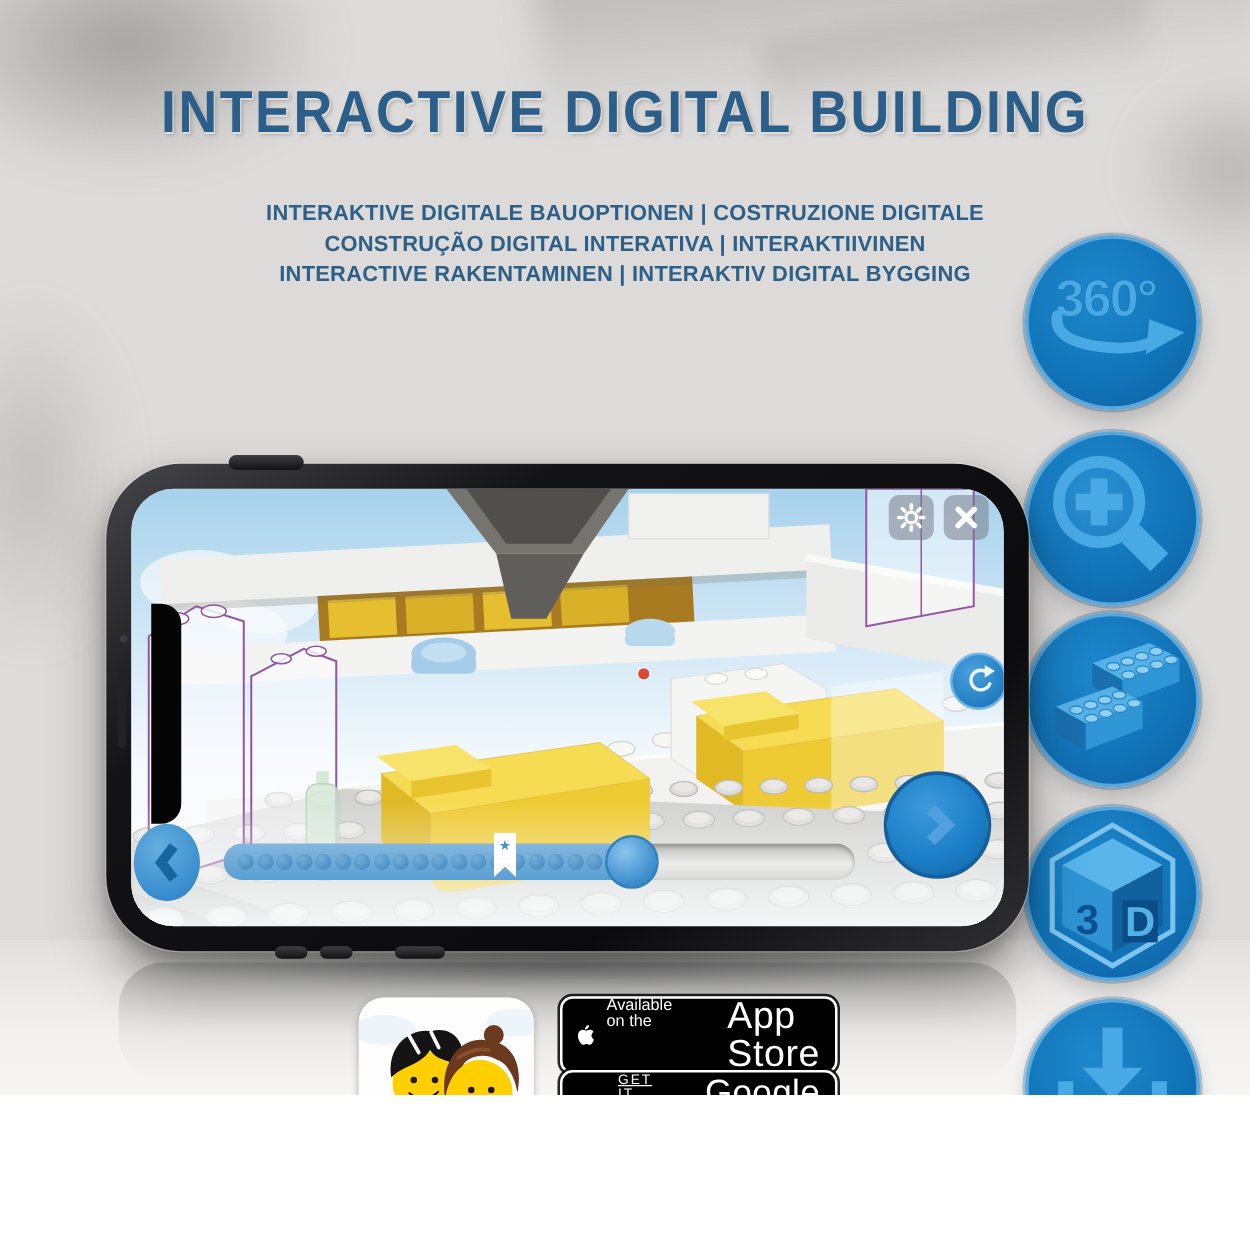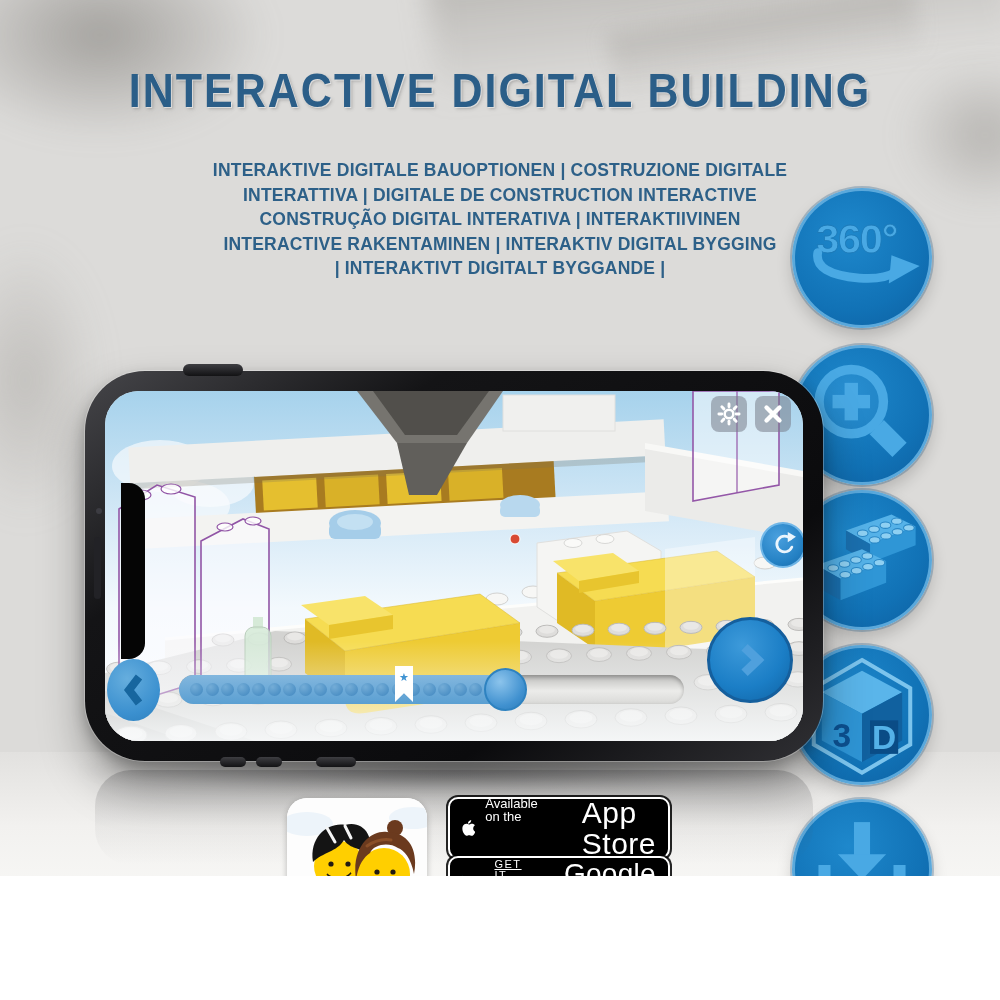--- a/index.html
+++ b/index.html
@@ -13,21 +13,21 @@
   .m3{left:900px;top:60px;width:170px;height:150px;background:radial-gradient(ellipse,rgba(140,137,132,.45),rgba(140,137,132,0) 70%);filter:blur(14px);}
   .m4{left:-50px;top:240px;width:150px;height:280px;background:radial-gradient(ellipse,rgba(160,157,152,.45),rgba(160,157,152,0) 70%);filter:blur(16px);}
   .m5{left:610px;top:10px;width:310px;height:70px;background:linear-gradient(rgba(160,157,152,.4),rgba(160,157,152,0));transform:rotate(-9deg);filter:blur(10px);}
   .floor{position:absolute;left:0;top:752px;width:1000px;height:248px;background:linear-gradient(#e2e1df,#f2f1ef 30%,#fafaf8 70%,#fcfcfb);}
 
   
   .title{position:absolute;left:0;top:64px;width:1000px;text-align:center;font-size:43px;font-weight:bold;letter-spacing:2px;color:#2b5e88;transform:scaleY(1.1);transform-origin:top;text-shadow:1px 1px 0 rgba(255,255,255,.55),2px 2px 3px rgba(70,70,70,.3);}
   .subtitle{position:absolute;left:150px;top:158px;width:700px;text-align:center;color:#2d6088;font-weight:bold;font-size:17.5px;line-height:24.5px;letter-spacing:.2px;}
 
   
-  .feat{position:absolute;left:792px;width:140px;height:140px;border-radius:50%;background:radial-gradient(circle at 40% 33%,#1e88cc,#1172b6 62%,#0d5fa0);border:3px solid rgba(95,172,221,.95);box-shadow:0 0 0 2px rgba(8,70,125,.25),0 8px 16px rgba(0,0,0,.18);box-sizing:border-box;}
+  .feat{position:absolute;left:820px;width:140px;height:140px;border-radius:50%;background:radial-gradient(circle at 40% 33%,#1e88cc,#1172b6 62%,#0d5fa0);border:3px solid rgba(95,172,221,.95);box-shadow:0 0 0 2px rgba(8,70,125,.25),0 8px 16px rgba(0,0,0,.18);box-sizing:border-box;}
   .feat svg{position:absolute;left:0;top:0;width:100%;height:100%;}
 
   
   .phone{position:absolute;left:85px;top:371px;width:738px;height:390px;border-radius:60px;background:linear-gradient(145deg,#46464a,#141416 28%,#0b0b0d 72%,#303034);box-shadow:0 0 0 1px rgba(255,255,255,.28),0 24px 45px rgba(0,0,0,.35),0 6px 14px rgba(0,0,0,.25);}
   .phone-shadow{position:absolute;left:70px;top:748px;width:770px;height:44px;border-radius:50%;background:radial-gradient(ellipse,rgba(25,25,27,.45),rgba(25,25,27,0) 70%);filter:blur(6px);}
   .phone-reflect{position:absolute;left:95px;top:770px;width:718px;height:95px;border-radius:36px;background:linear-gradient(rgba(45,45,48,.22),rgba(80,80,84,.06) 60%,rgba(80,80,84,0));}
   .screen{position:absolute;left:20px;top:20px;width:698px;height:350px;border-radius:34px;overflow:hidden;background:#ddeefb;}
   .scene{position:absolute;left:0;top:0;width:698px;height:350px;}
   .notch{position:absolute;left:16px;top:92px;width:24px;height:176px;background:#050505;border-radius:0 16px 16px 0;}
   .cam{position:absolute;left:11px;top:137px;width:6px;height:6px;border-radius:50%;background:#3c3c42;}
@@ -76,24 +76,22 @@
   <div class="blob m2"></div>
   <div class="blob m3"></div>
   <div class="blob m4"></div>
   <div class="blob m5"></div>
   <div class="floor"></div>
 
   <div class="title">INTERACTIVE DIGITAL BUILDING</div>
 
   <div class="subtitle">
     <div>INTERAKTIVE DIGITALE BAUOPTIONEN | COSTRUZIONE DIGITALE</div>
-    <div>INTERATTIVA | DIGITALE DE CONSTRUCTION INTERACTIVE</div>
     <div>CONSTRUÇÃO DIGITAL INTERATIVA | INTERAKTIIVINEN</div>
     <div>INTERACTIVE RAKENTAMINEN | INTERAKTIV DIGITAL BYGGING</div>
-    <div>| INTERAKTIVT DIGITALT BYGGANDE |</div>
   </div>
 
   <div class="feat" style="top:188px">
     <svg viewBox="0 0 100 100">
       <text x="46" y="46" text-anchor="middle" font-family="Liberation Sans, sans-serif" font-size="31" font-weight="bold" fill="#49a9e4" stroke="#1d7ab8" stroke-width="0.6" letter-spacing="-1">360°</text>
       <path d="M17,46 Q14,62 48,65 Q66,66.5 76,60" stroke="#49a9e4" stroke-width="6.5" fill="none" stroke-linecap="round"></path>
       <polygon points="72,48 93,56 70,69" fill="#49a9e4"></polygon>
     </svg>
   </div>
 

